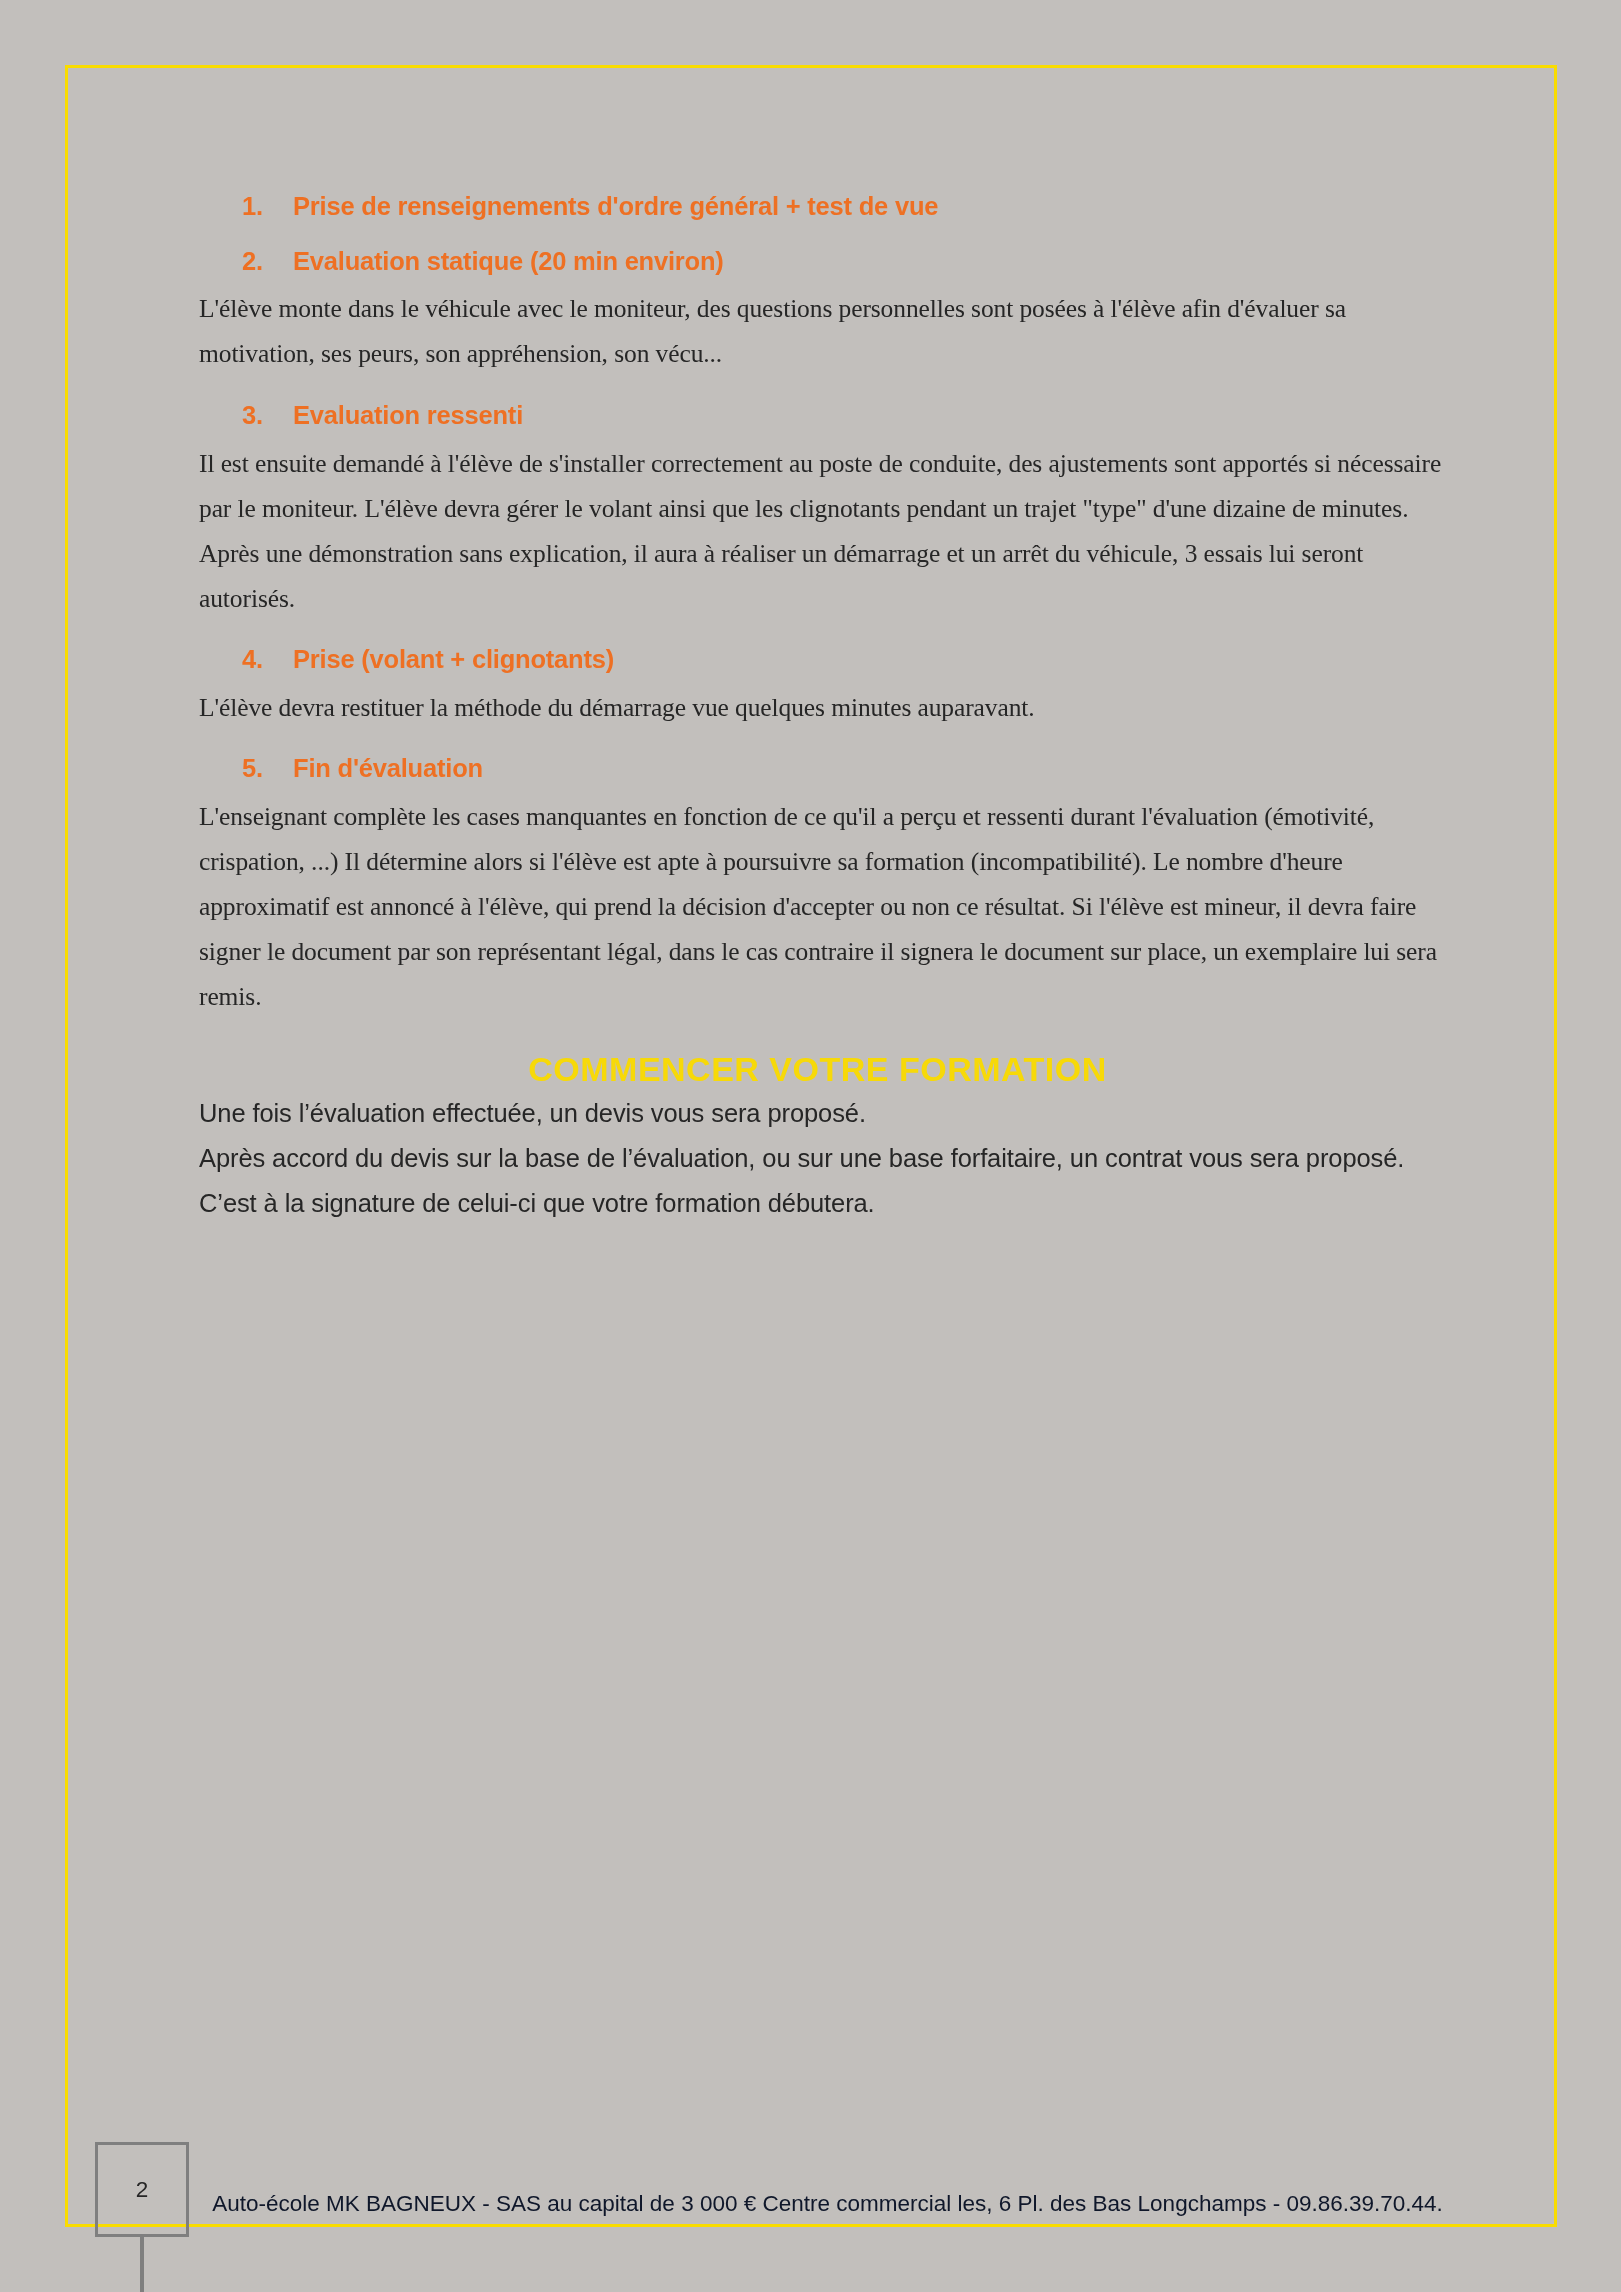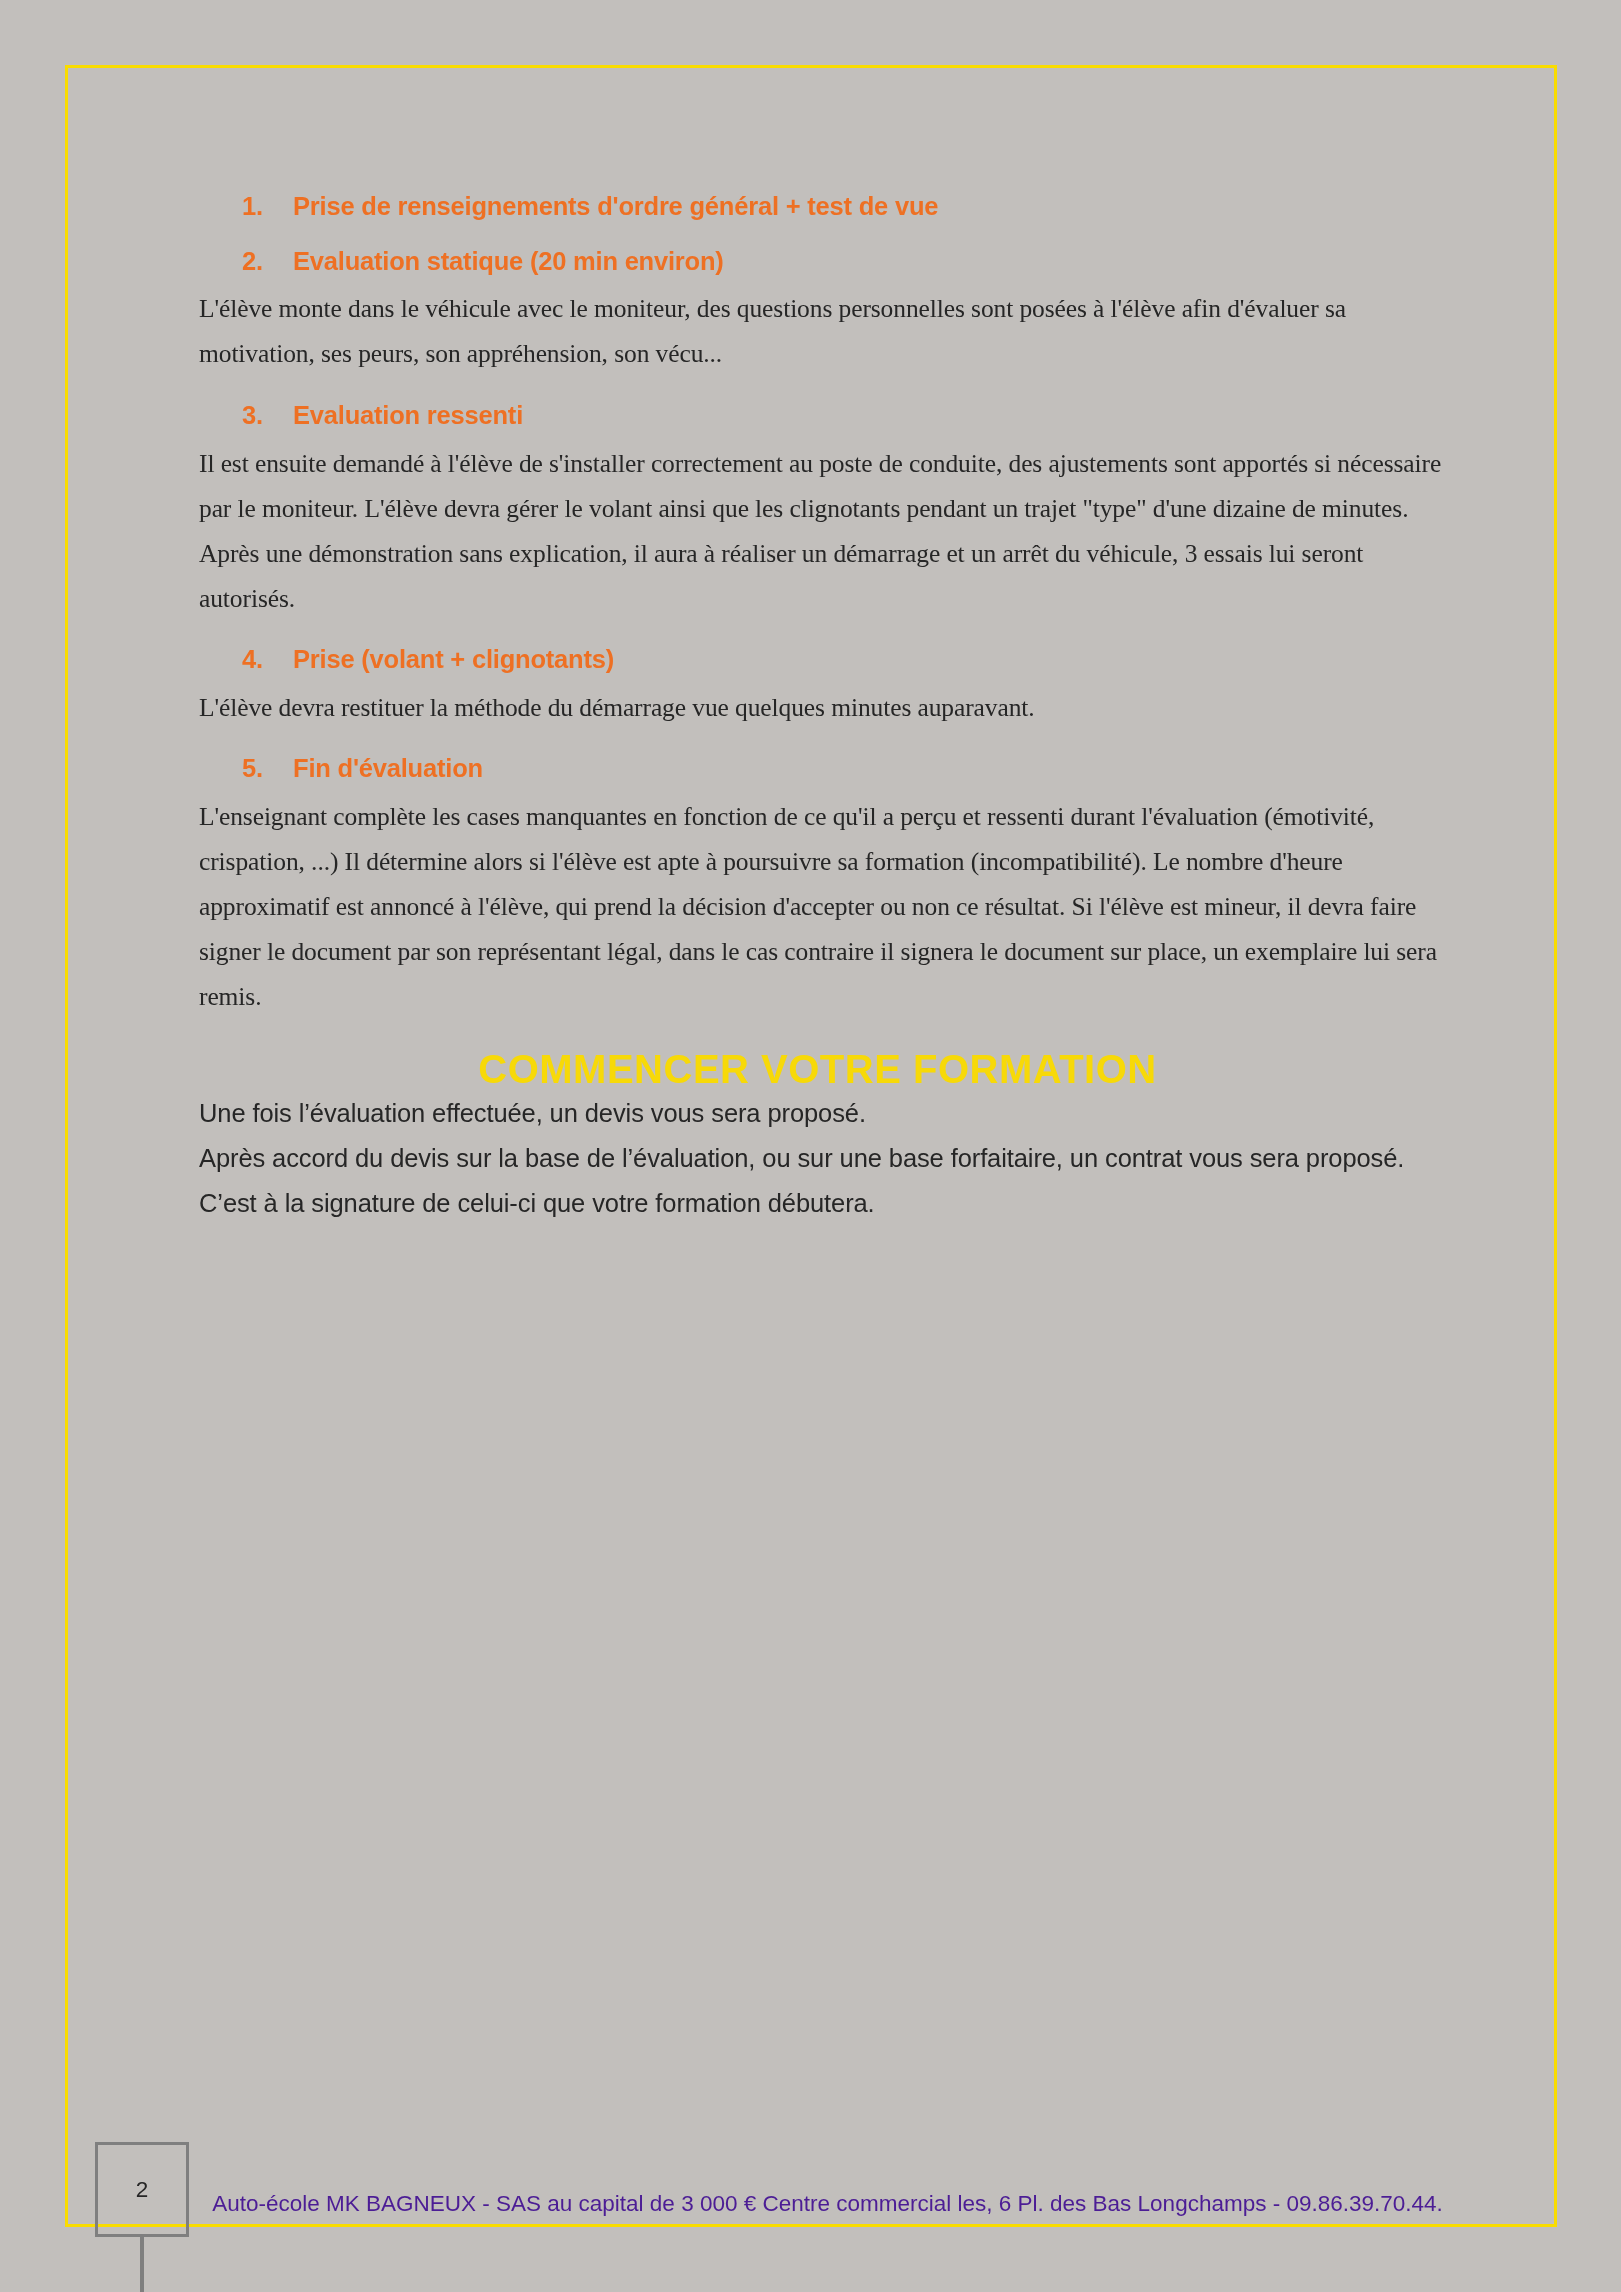--- a/index.html
+++ b/index.html
@@ -40,40 +40,40 @@
     letter-spacing:-0.1px;
     margin:0;
     width:1245px;
     font-family:Liberation Serif, serif;
   }
   .formation-title {
     width:1237px;
     text-align:center;
     color:#f7d908;
     font-weight:bold;
-    font-size:40px;
+    font-size:34px;
     line-height:43px;
     margin-top:29px;
     letter-spacing:0.5px;
   }
   .formation-paras { }
   .formation-paras p {
     font-size:25.5px;
     line-height:45px;
     letter-spacing:-0.1px;
     margin:0;
     width:1245px;
   }
   .footer {
     position:absolute;
     left:0; right:0; bottom:2px;
     text-align:center;
     font-size:22.5px;
     line-height:36px;
-    color:#4c1d95;
+    color:#0f172a;
     padding-left:33px;
   }
   .pagenum-box {
     position:absolute;
     left:95px; top:2142px;
     width:94px; height:95px;
     box-sizing:border-box;
     border:3.9px solid #7f7f7f;
     display:flex;
     align-items:center;

